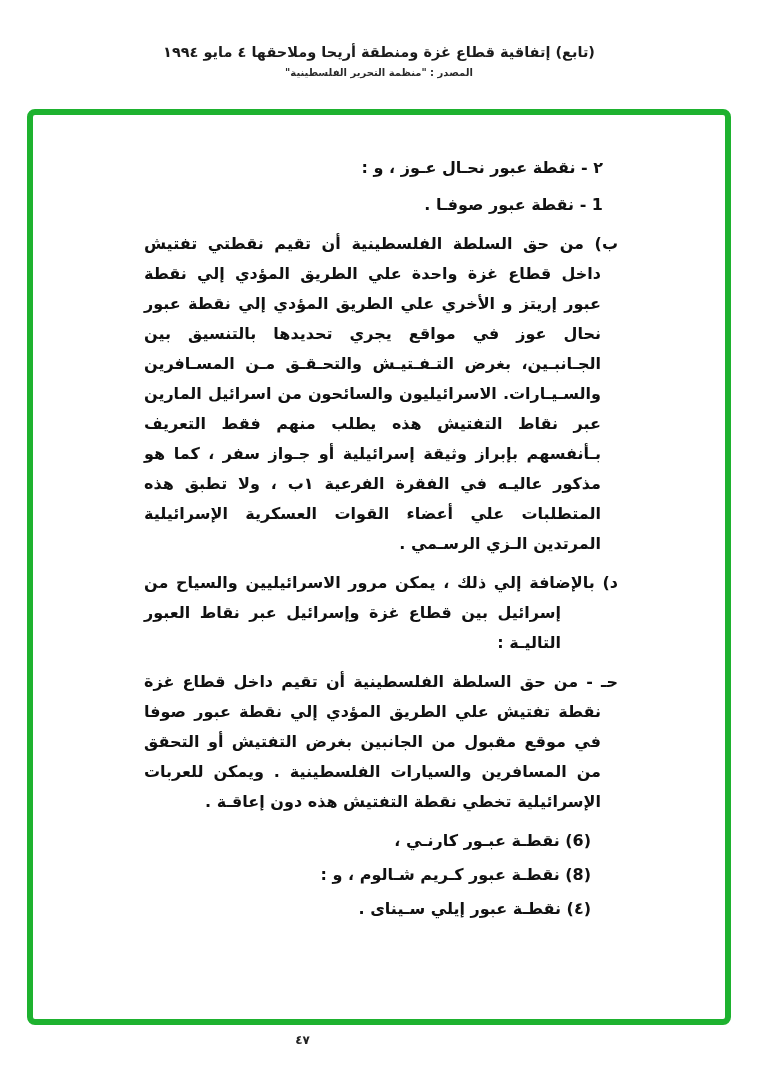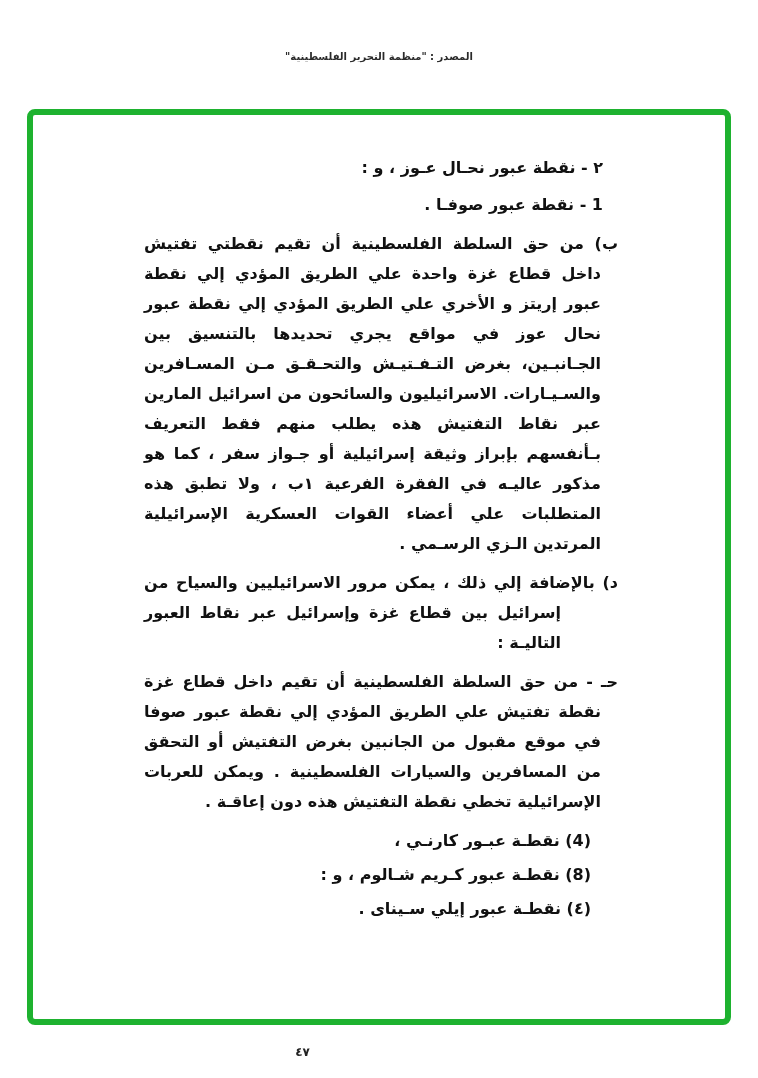--- a/index.html
+++ b/index.html
@@ -80,42 +80,42 @@
   }
   .page-number {
     position: absolute;
     top: 1033px;
     left: 0;
     width: 605px;
     text-align: center;
     font-size: 12px;
     font-weight: bold;
     color: #222222;
-    margin-top: 12px;
   }
 </style>
 </head>
 <body>
 
 <header class="page-header">
+  <div class="doc-title">(تابع) إتفاقية قطاع غزة ومنطقة أريحا وملاحقها ٤ مايو ١٩٩٤</div>
   <div class="doc-source">المصدر :  "منظمة التحرير الفلسطينية"</div>
 </header>
 
 <div class="content-frame">
   <div class="content">
 
     <div class="list-top-item">٢ - نقطة عبور نحـال عـوز ، و :</div>
     <div class="list-top-item">1 - نقطة عبور صوفـا .</div>
 
     <p class="para">ب) من حق السلطة الفلسطينية أن تقيم نقطتي تفتيش داخل قطاع غزة واحدة علي الطريق المؤدي إلي نقطة عبور إريتز و الأخري علي الطريق المؤدي إلي نقطة عبور نحال عوز في مواقع يجري تحديدها بالتنسيق بين الجـانبـين، بغرض التـفـتيـش والتحـقـق مـن المسـافرين والسـيـارات. الاسرائيليون والسائحون من اسرائيل المارين عبر نقاط التفتيش هذه يطلب منهم فقط التعريف بـأنفسهم بإبراز وثيقة إسرائيلية أو جـواز سفر ، كما هو مذكور عاليـه في الفقرة الفرعية ١ب ، ولا تطبق هذه المتطلبات علي أعضاء القوات العسكرية الإسرائيلية المرتدين الـزي الرسـمي .</p>
 
     <p class="para para-d">د)  بالإضافة إلي ذلك ،  يمكن مرور الاسرائيليين والسياح من إسرائيل بين قطاع غزة وإسرائيل عبر نقاط العبور التاليـة :</p>
 
     <p class="para">حـ - من حق السلطة الفلسطينية أن تقيم داخل قطاع غزة نقطة تفتيش علي الطريق المؤدي إلي نقطة عبور صوفا في موقع مقبول من الجانبين بغرض التفتيش أو التحقق من المسافرين والسيارات الفلسطينية . ويمكن للعربات الإسرائيلية تخطي نقطة التفتيش هذه دون إعاقـة .</p>
 
-    <div class="crossing-item">(4) نقطـة عبـور كارنـي ،</div>
+    <div class="crossing-item">(6) نقطـة عبـور كارنـي ،</div>
     <div class="crossing-item">(8) نقطـة عبور كـريم شـالوم ، و :</div>
     <div class="crossing-item">(٤) نقطـة عبور إيلي سـيناى .</div>
 
   </div>
 </div>
 
 <footer class="page-number">٤٧</footer>
 
 </body></html>

